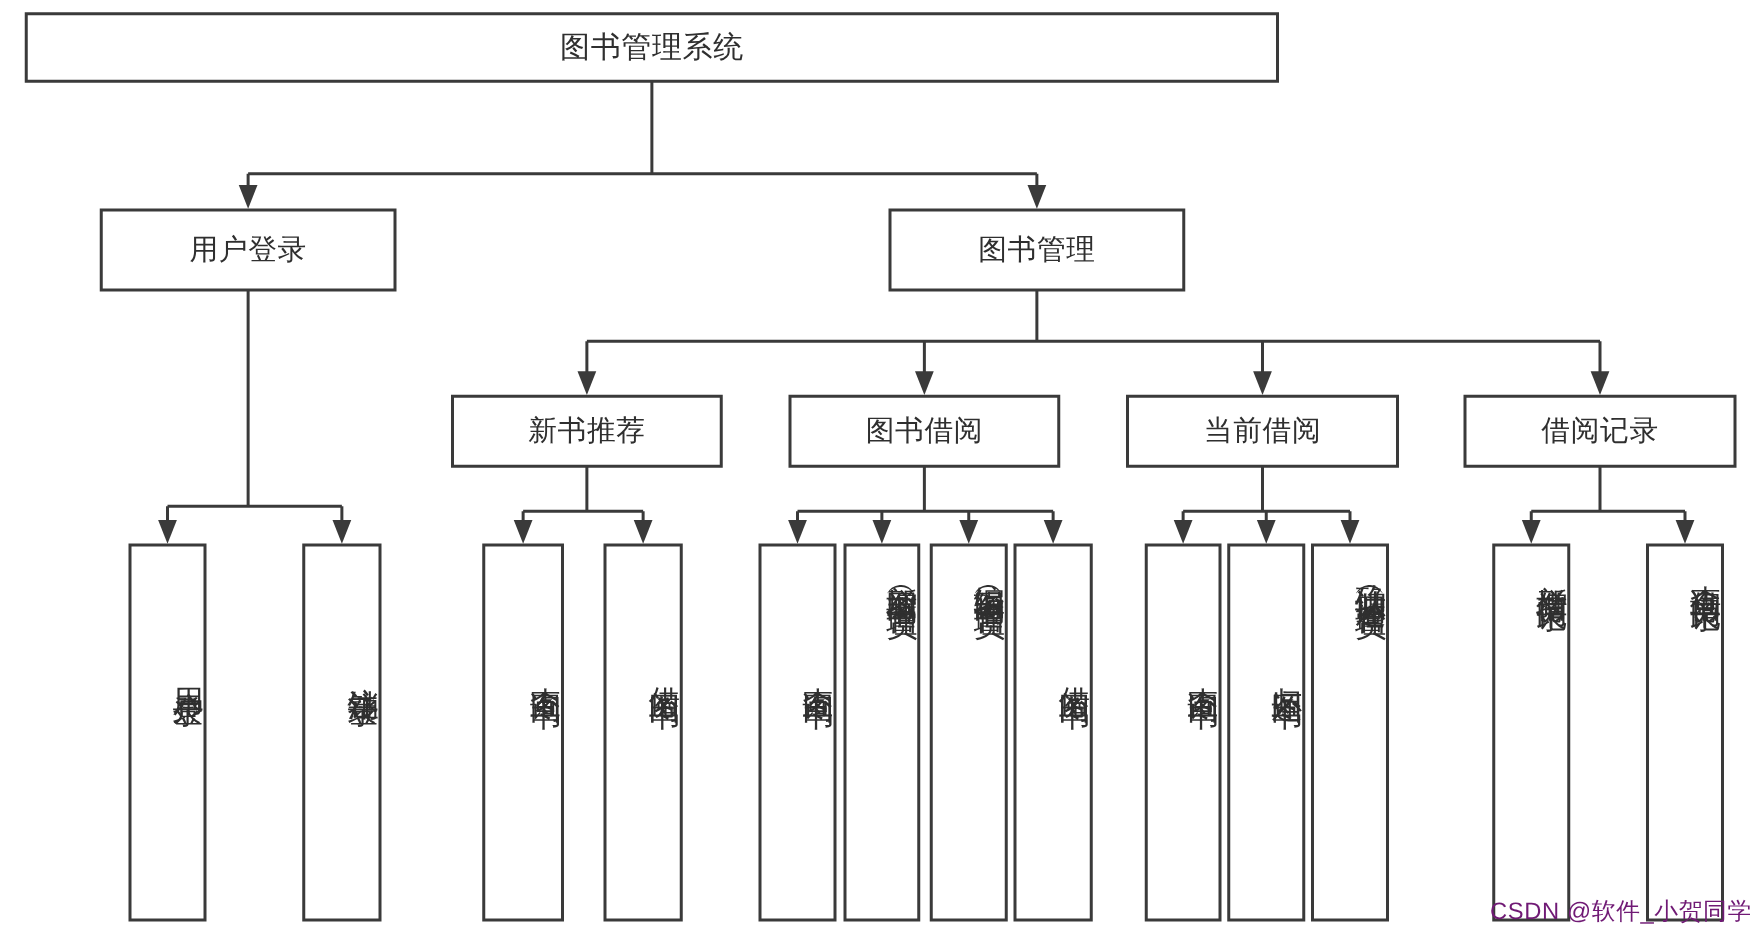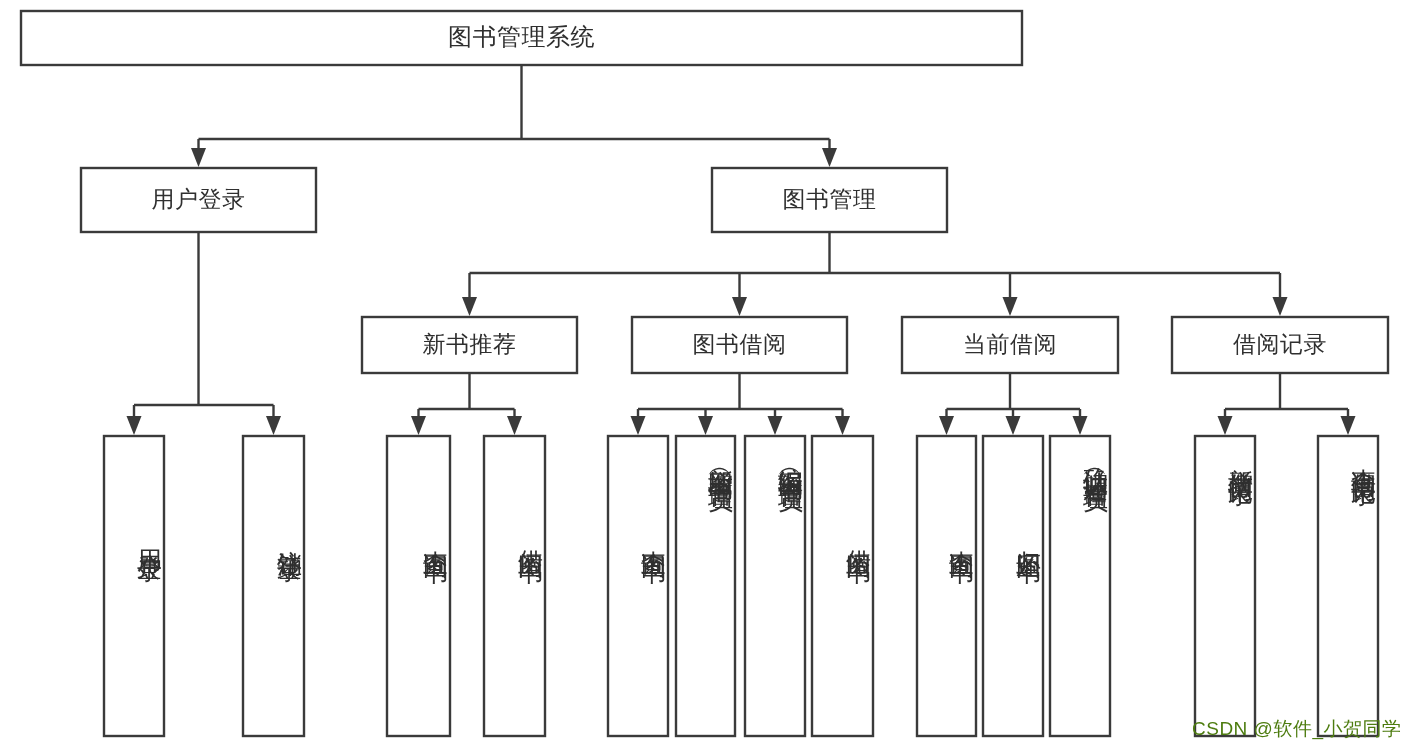--- a/index.html
+++ b/index.html
@@ -65,21 +65,21 @@
     color: #2f2f2f;
     letter-spacing: 3px;
     white-space: nowrap;
     pointer-events: none;
     text-align: left;
   }
   .watermark {
     position: absolute;
     font-family: "Liberation Sans", "DejaVu Sans", sans-serif;
     font-size: 19px;
-    color: #4d7c0f;
+    color: #701a75;
     white-space: nowrap;
     letter-spacing: 0.5px;
   }
 </style>
 </head>
 <body>
 
 <div id="diagram-root">
 
   <svg id="diagram-svg" viewBox="0 0 1405 747">

